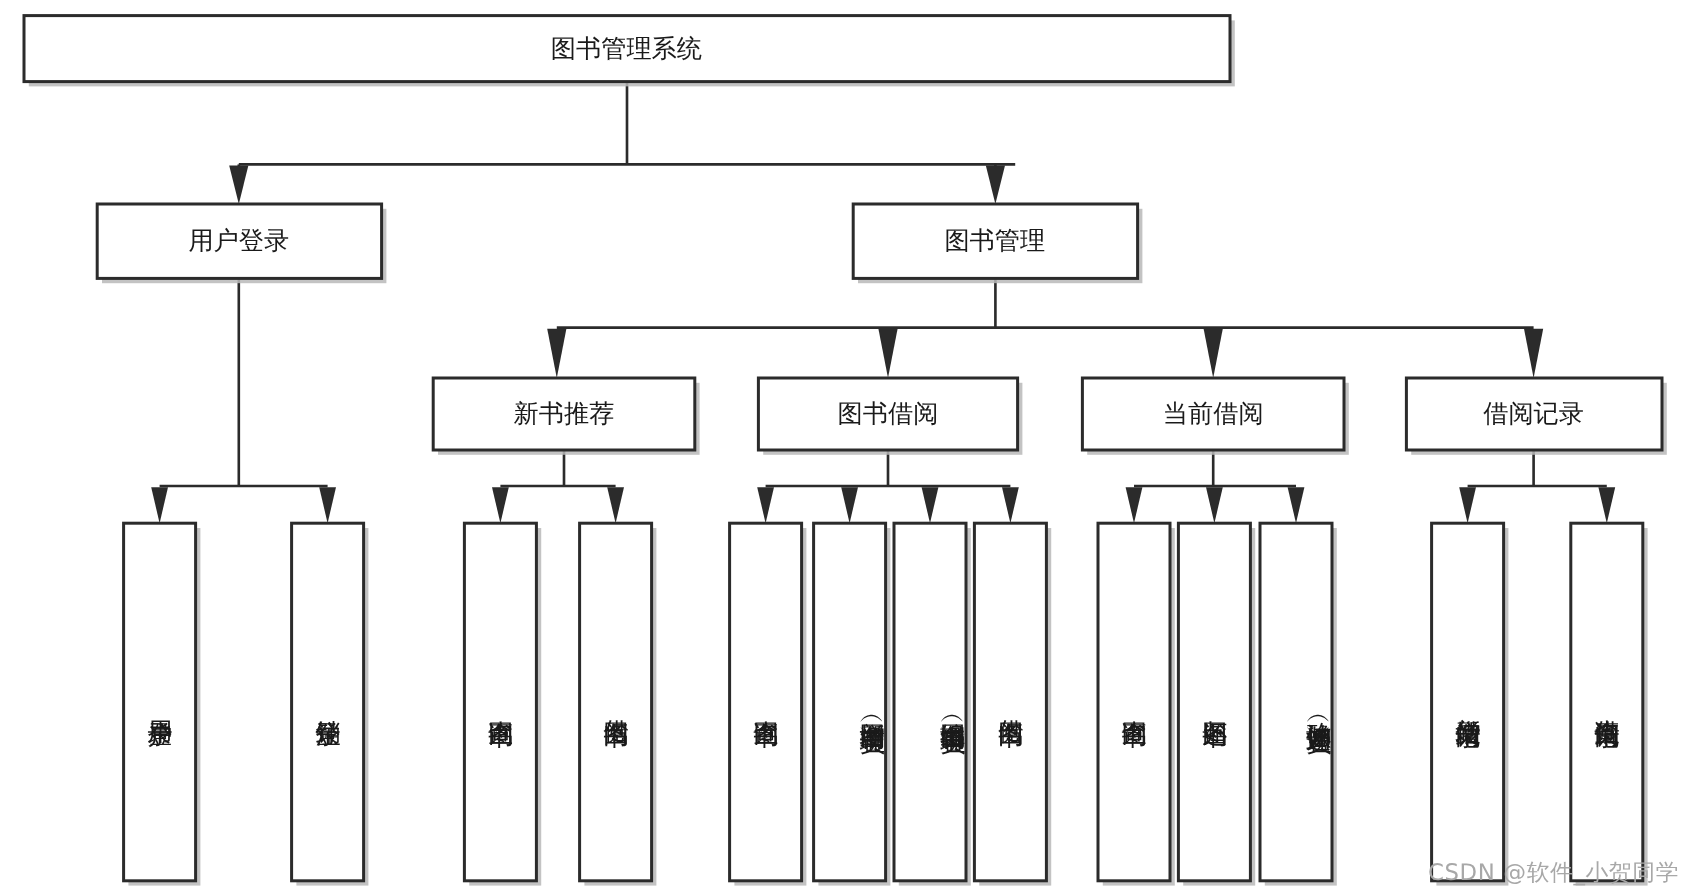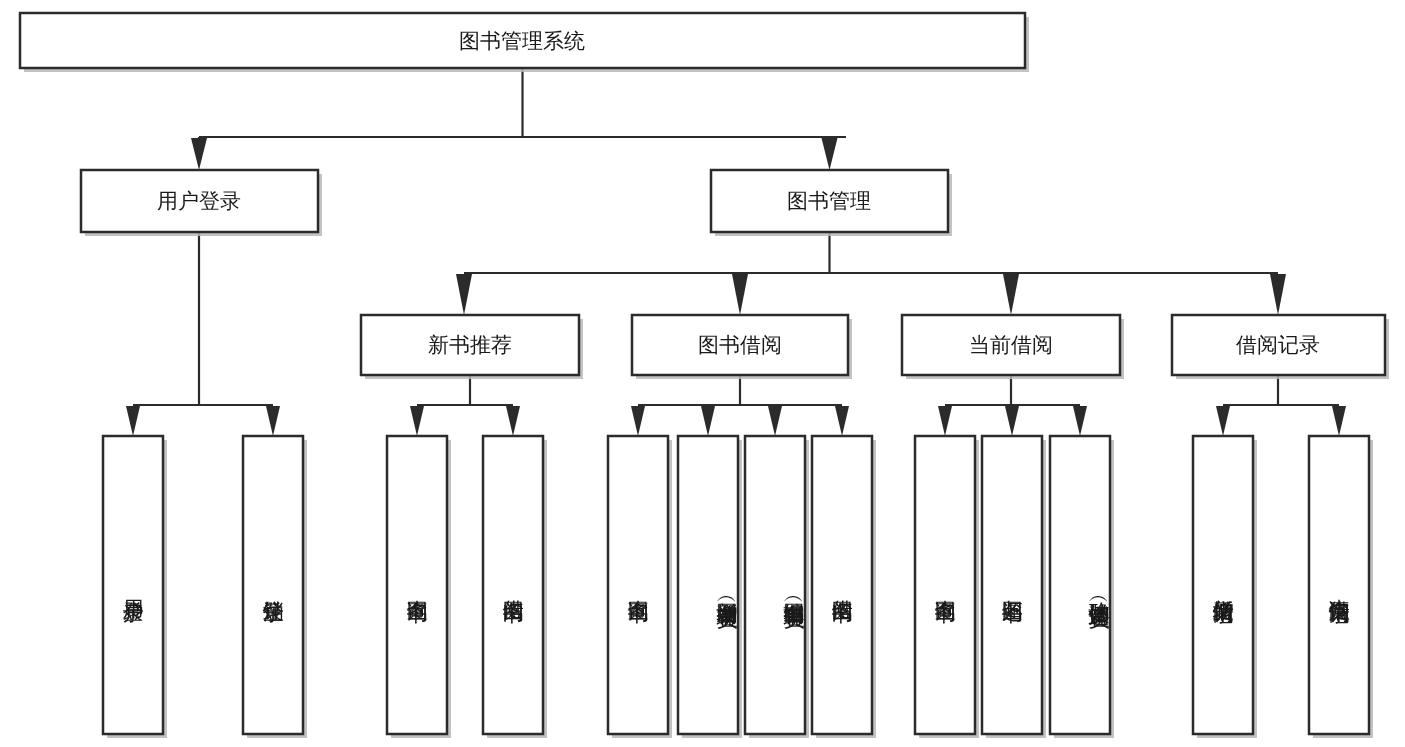--- a/index.html
+++ b/index.html
@@ -221,14 +221,15 @@
   <div class="vlabel" style="left:745px; top:444px; width:60px; height:290px;">编辑图书（管理员）</div>
   <div class="vlabel centered" style="left:812px; top:436px; width:60px; height:298px;">借阅图书</div>
 
   <div class="vlabel centered" style="left:915px; top:436px; width:60px; height:298px;">查询图书</div>
   <div class="vlabel centered" style="left:982px; top:436px; width:60px; height:298px;">归还图书</div>
   <div class="vlabel" style="left:1050px; top:444px; width:60px; height:290px;">确认归还（管理员）</div>
 
   <div class="vlabel centered" style="left:1193px; top:436px; width:60px; height:298px;">新增借阅记录</div>
   <div class="vlabel centered" style="left:1309px; top:436px; width:60px; height:298px;">查询借阅记录</div>
 
+  <div class="watermark" style="left:1190px; top:714px;">CSDN @软件_小贺同学</div>
 
 </div>
 
 </body></html>

